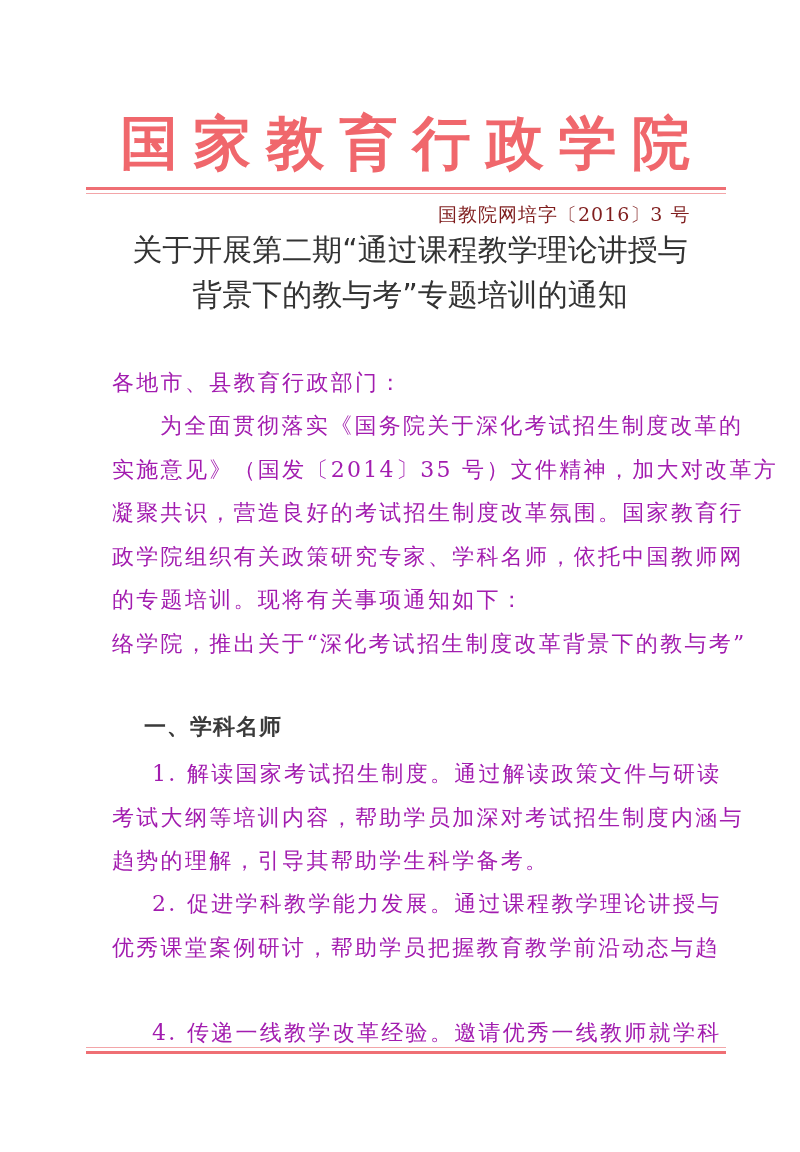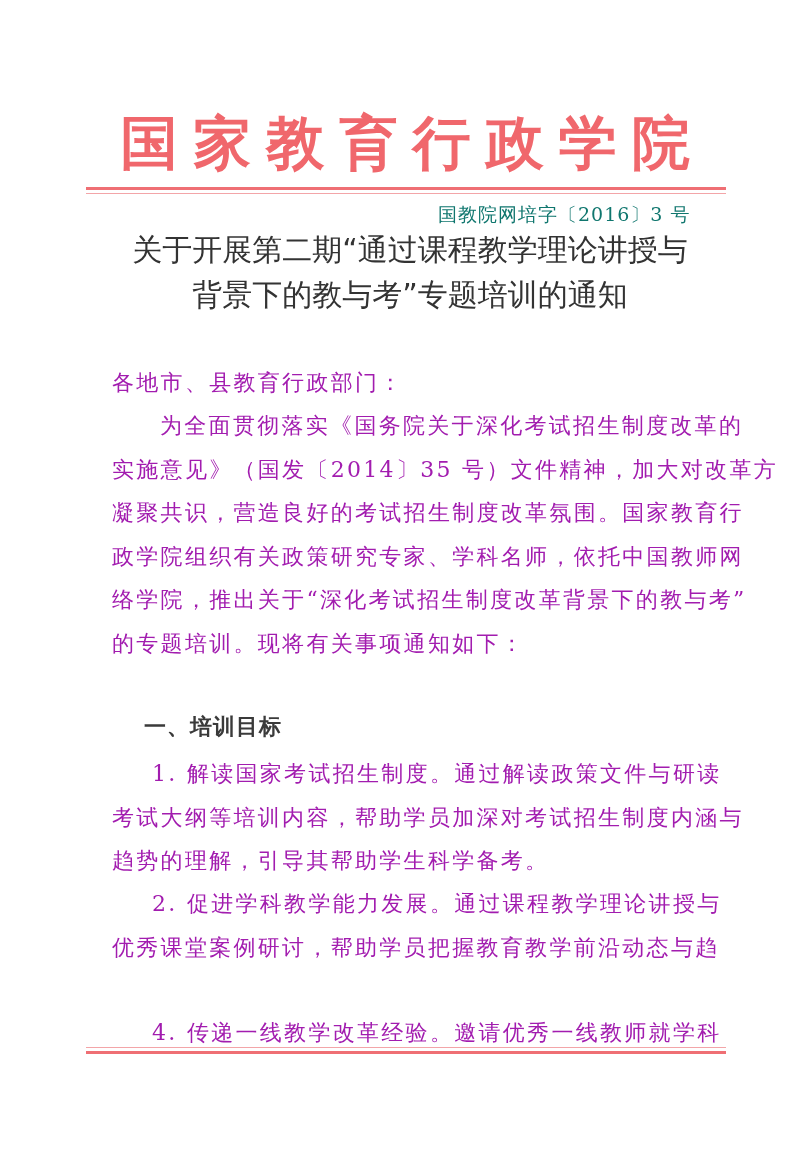--- a/index.html
+++ b/index.html
@@ -11,21 +11,21 @@
       position: absolute; left: 120px; top: 108px; width: 570px; height: 70px;
       display: flex; justify-content: space-between; align-items: center;
       color: #f0676c; font-family: "DejaVu Serif", "Liberation Serif", serif;
       font-size: 58px; font-weight: bold;
     }
     .masthead span { display: block; line-height: 70px; }
     .rule { position: absolute; left: 86px; width: 640px; background: #ef6f74; }
     .rule.thick { height: 3px; }
     .rule.thin { height: 1px; background: #f3a5a8; }
     .docno {
-      position: absolute; left: 438px; top: 202px; font-size: 19px; color: #0f766e;
+      position: absolute; left: 438px; top: 202px; font-size: 19px; color: #7f1d1d;
       white-space: nowrap; letter-spacing: 1px;
     }
     .title {
       position: absolute; left: 100px; width: 620px; text-align: center;
       font-family: "DejaVu Sans", "Liberation Sans", sans-serif;
       font-size: 30px; color: #333; white-space: nowrap; line-height: 44px;
     }
     .para {
       position: absolute; left: 112px; width: 600px; font-size: 22px; color: #a21caf;
       line-height: 43.5px; letter-spacing: 2.3px;
@@ -61,25 +61,25 @@
 
 <div class="para" style="top:361px;">
   <span class="line">各地市、县教育行政部门：</span>
 </div>
 
 <div class="para" style="top:404px;">
   <span class="line indent">为全面贯彻落实《国务院关于深化考试招生制度改革的</span>
   <span class="line">实施意见》（国发〔2014〕35 号）文件精神，加大对改革方</span>
   <span class="line">凝聚共识，营造良好的考试招生制度改革氛围。国家教育行</span>
   <span class="line">政学院组织有关政策研究专家、学科名师，依托中国教师网</span>
+  <span class="line">的专题培训。现将有关事项通知如下：</span>
   <span class="line">络学院，推出关于“深化考试招生制度改革背景下的教与考”</span>
-  <span class="line">的专题培训。现将有关事项通知如下：</span>
 </div>
 
-<div class="heading" style="top:712px;">一、培训目标</div>
+<div class="heading" style="top:712px;">一、学科名师</div>
 
 <div class="para" style="top:752px;">
   <span class="line" style="padding-left:40px;">1. 解读国家考试招生制度。通过解读政策文件与研读</span>
   <span class="line">考试大纲等培训内容，帮助学员加深对考试招生制度内涵与</span>
   <span class="line">趋势的理解，引导其帮助学生科学备考。</span>
 </div>
 
 <div class="para" style="top:882px;">
   <span class="line" style="padding-left:40px;">2. 促进学科教学能力发展。通过课程教学理论讲授与</span>
   <span class="line">优秀课堂案例研讨，帮助学员把握教育教学前沿动态与趋</span>

